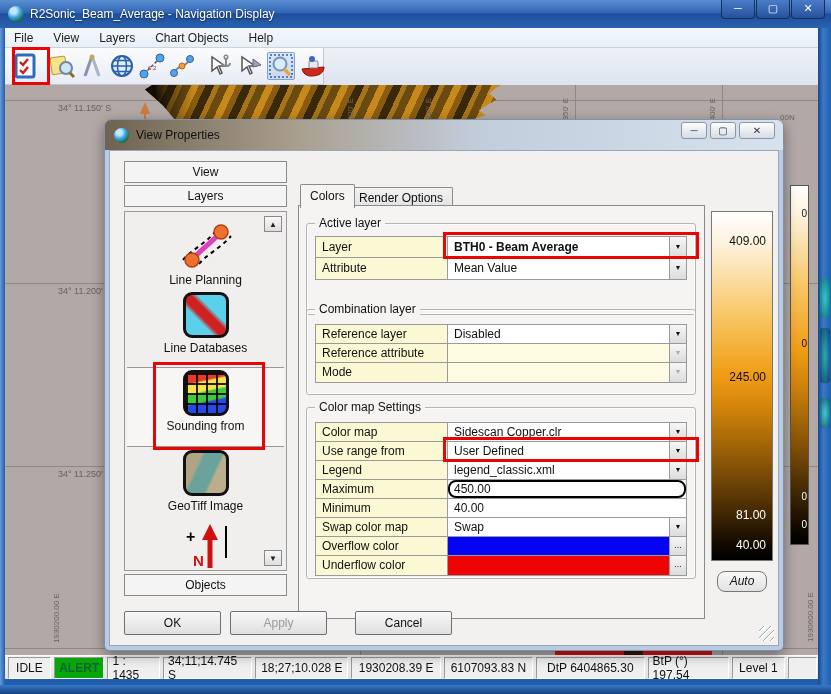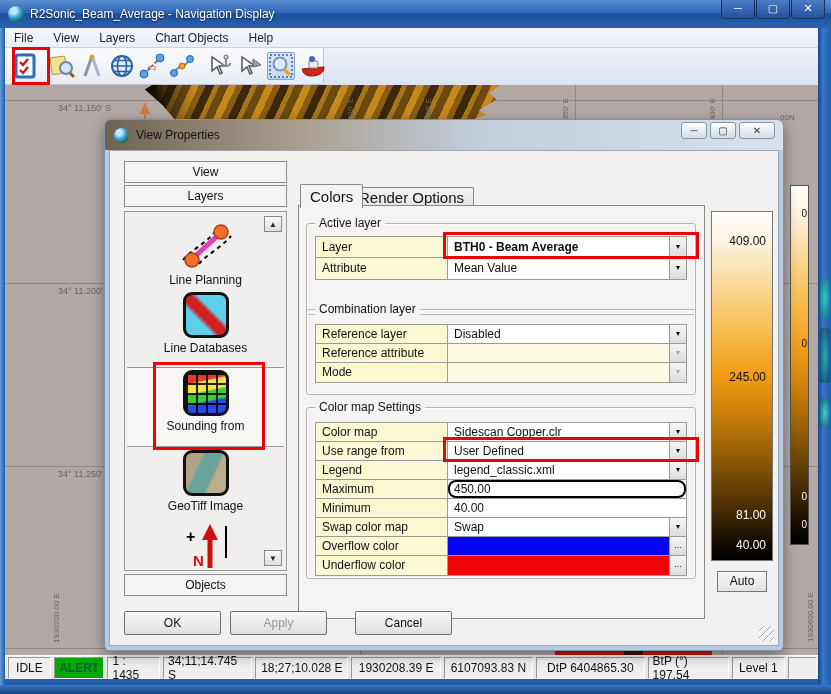--- a/index.html
+++ b/index.html
@@ -83,21 +83,21 @@
   .panelbtn { position:absolute; left:14px; width:163px; height:22px; background:#f4f4f4;
     border:1px solid #8a8a8a; text-align:center; line-height:20px; font-size:12px; }
   .listbox { position:absolute; left:14px; top:60px; width:163px; height:360px; border:1px solid #9a9a9a; background:#f0efee; }
   .scrollbtn { position:absolute; right:4px; width:18px; height:16px; border:1px solid #888;
     background:linear-gradient(#f8f8f8,#dedede); font-size:8px; text-align:center; line-height:15px; color:#222; }
   .litem { position:absolute; left:0; width:100%; text-align:center; font-size:12px; color:#111; }
   .licon { margin:0 auto 3px auto; }
   .sel { position:absolute; left:2px; right:2px; border-top:1px solid #999; border-bottom:1px solid #999; background:#f7f6f5; }
 
   .tab { position:absolute; height:21px; border:1px solid #8a8a8a; border-bottom:none;
-    background:linear-gradient(#f2f2f2,#e2e2e2); font-size:15px; text-align:center; line-height:20px; padding:0 9px;
+    background:linear-gradient(#f2f2f2,#e2e2e2); font-size:12px; text-align:center; line-height:20px; padding:0 9px;
     border-radius:2px 2px 0 0; }
   .tab.active { background:#f5f4f3; height:24px; margin-top:-3px; z-index:5; line-height:23px; }
   .tabpage { position:absolute; left:188px; top:54px; width:407px; height:414px; border:1px solid #8a8a8a; background:#f5f4f3; }
 
   .group { position:absolute; border:1px solid #b4b4b4; border-radius:3px; box-shadow:inset 0 0 0 1px #fdfdfd; }
   .gtitle { position:absolute; left:8px; top:-8px; background:#f5f4f3; padding:0 4px; font-size:12px; }
   .grid { position:absolute; left:8px; right:8px; border:1px solid #9a9a9a; }
   .frow { display:flex; height:19px; border-bottom:1px solid #9a9a9a; font-size:12px; }
   .frow:last-child { border-bottom:none; }
   .frow .lbl { width:132px; background:#fbf8d4; border-right:1px solid #9a9a9a; padding:2px 0 0 6px; }
@@ -109,21 +109,21 @@
   .combobtn.dis { color:#aaa; }
   .swatch { flex:1; }
   .dots { width:17px; border-left:1px solid #9a9a9a; background:linear-gradient(#f6f6f6,#dcdcdc);
     font-size:9px; text-align:center; line-height:16px; }
 
   .cbarpanel { position:absolute; left:601px; top:60px; width:62px; height:350px; border:1px solid #777; background:#fff; }
   .cbar { position:absolute; inset:0;
     background:linear-gradient(#ffffff 0%,#fdf2dd 9%,#f8c664 30%,#f09c14 47%,#cf820a 57%,#8a5606 72%,#3f2603 87%,#0a0500 97%,#000); }
   .cl { position:absolute; right:6px; font-size:12px; }
   .autobtn { position:absolute; left:607px; top:420px; width:50px; height:21px; border:1px solid #777;
-    background:linear-gradient(#f8f8f8,#e2e2e2); font-size:12px; text-align:center; line-height:19px; border-radius:0; }
+    background:linear-gradient(#f8f8f8,#e2e2e2); font-size:12px; text-align:center; line-height:19px; border-radius:8px;font-style:italic; }
 
   .dlgbtn { position:absolute; top:460px; width:97px; height:24px; border:1px solid #707070;
     background:linear-gradient(#f8f8f8,#dfdfdf); font-size:12px; text-align:center; line-height:22px; border-radius:2px; }
   .dlgbtn.disabled { color:#9a9a9a; }
   .grip { position:absolute; right:4px; bottom:4px; width:15px; height:15px;
     background:repeating-linear-gradient(135deg,transparent 0 3px,#9aa 3px 4px,#fff 4px 5px); }
 
   
   .statusbar { position:absolute; left:4px; top:655px; width:816px; height:24px;
     background:linear-gradient(#f2f2f2,#e2e2e2); border-top:1px solid #fff; display:flex; align-items:center; padding-left:4px; }

